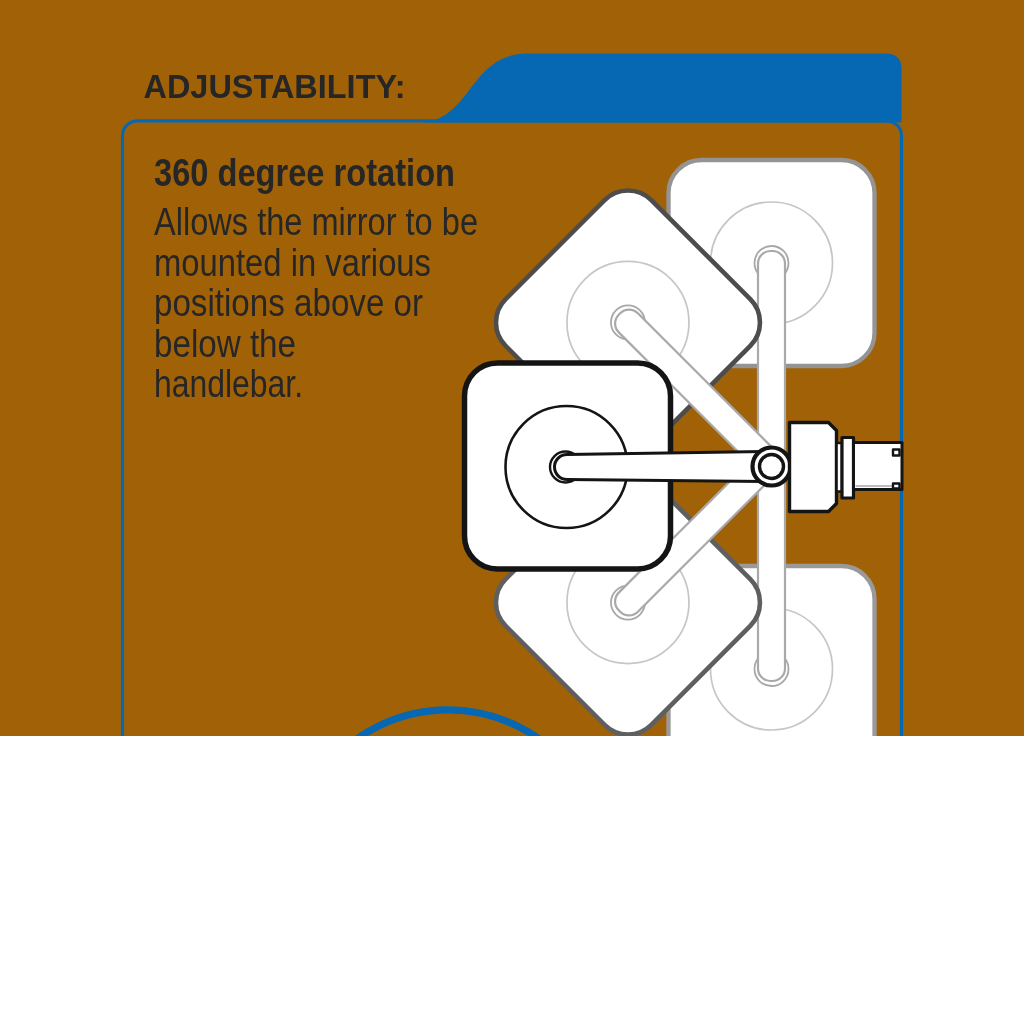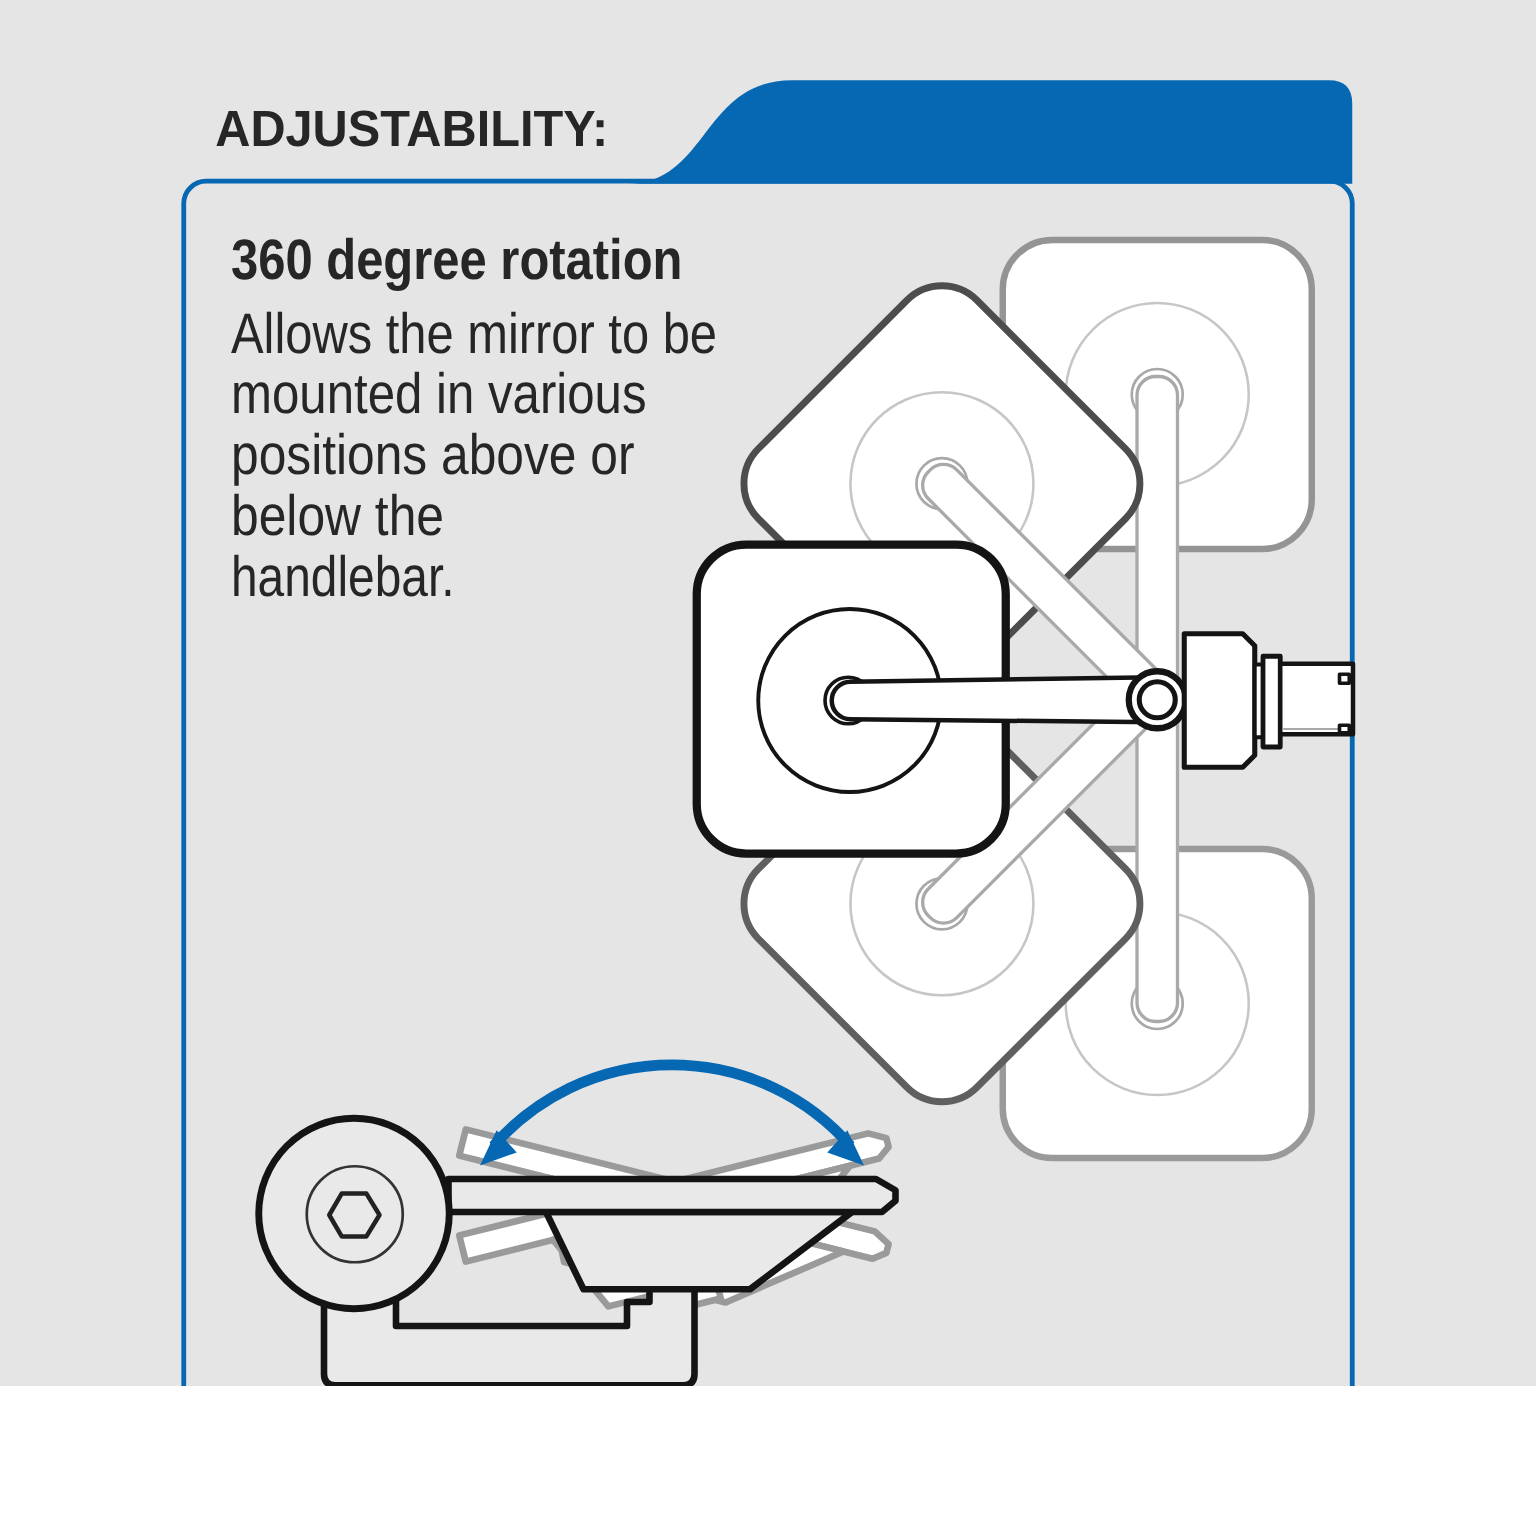--- a/index.html
+++ b/index.html
@@ -1,16 +1,16 @@
 <!DOCTYPE html>
 <html style="--accent: #0668b2; --ink: #262626; --line: #141414; --ghost-dark: #4d4d4d; --ghost-mid: #5f5f5f; --ghost-light: #949494; --ghost-lighter: #9a9a9a; --faint: #c6c6c6; --arm-gray: #a9a9a9; --ring-gray: #a8a8a8; --side-ghost: #9a9a9a; --light-fill: #e9e9e9;"><head>
 <meta charset="utf-8">
 <style>
   html,body{margin:0;padding:0;background:#ffffff;}
-  .stage{position:relative;width:1024px;height:924px;background:#e5e5e5;overflow:hidden;
+  .stage{position:relative;width:1024px;height:736px;background:#a16207;overflow:hidden;
          font-family:"Liberation Sans", sans-serif;}
   svg text{font-family:"Liberation Sans", sans-serif;}
   .h1-text{font-weight:bold;fill:var(--ink);}
   .h2-text{font-weight:bold;fill:var(--ink);}
   .body-text{font-weight:normal;fill:var(--ink);}
   .accent-fill{fill:var(--accent);}
   .accent-stroke{stroke:var(--accent);fill:none;}
 </style>
 </head>
 <body>

